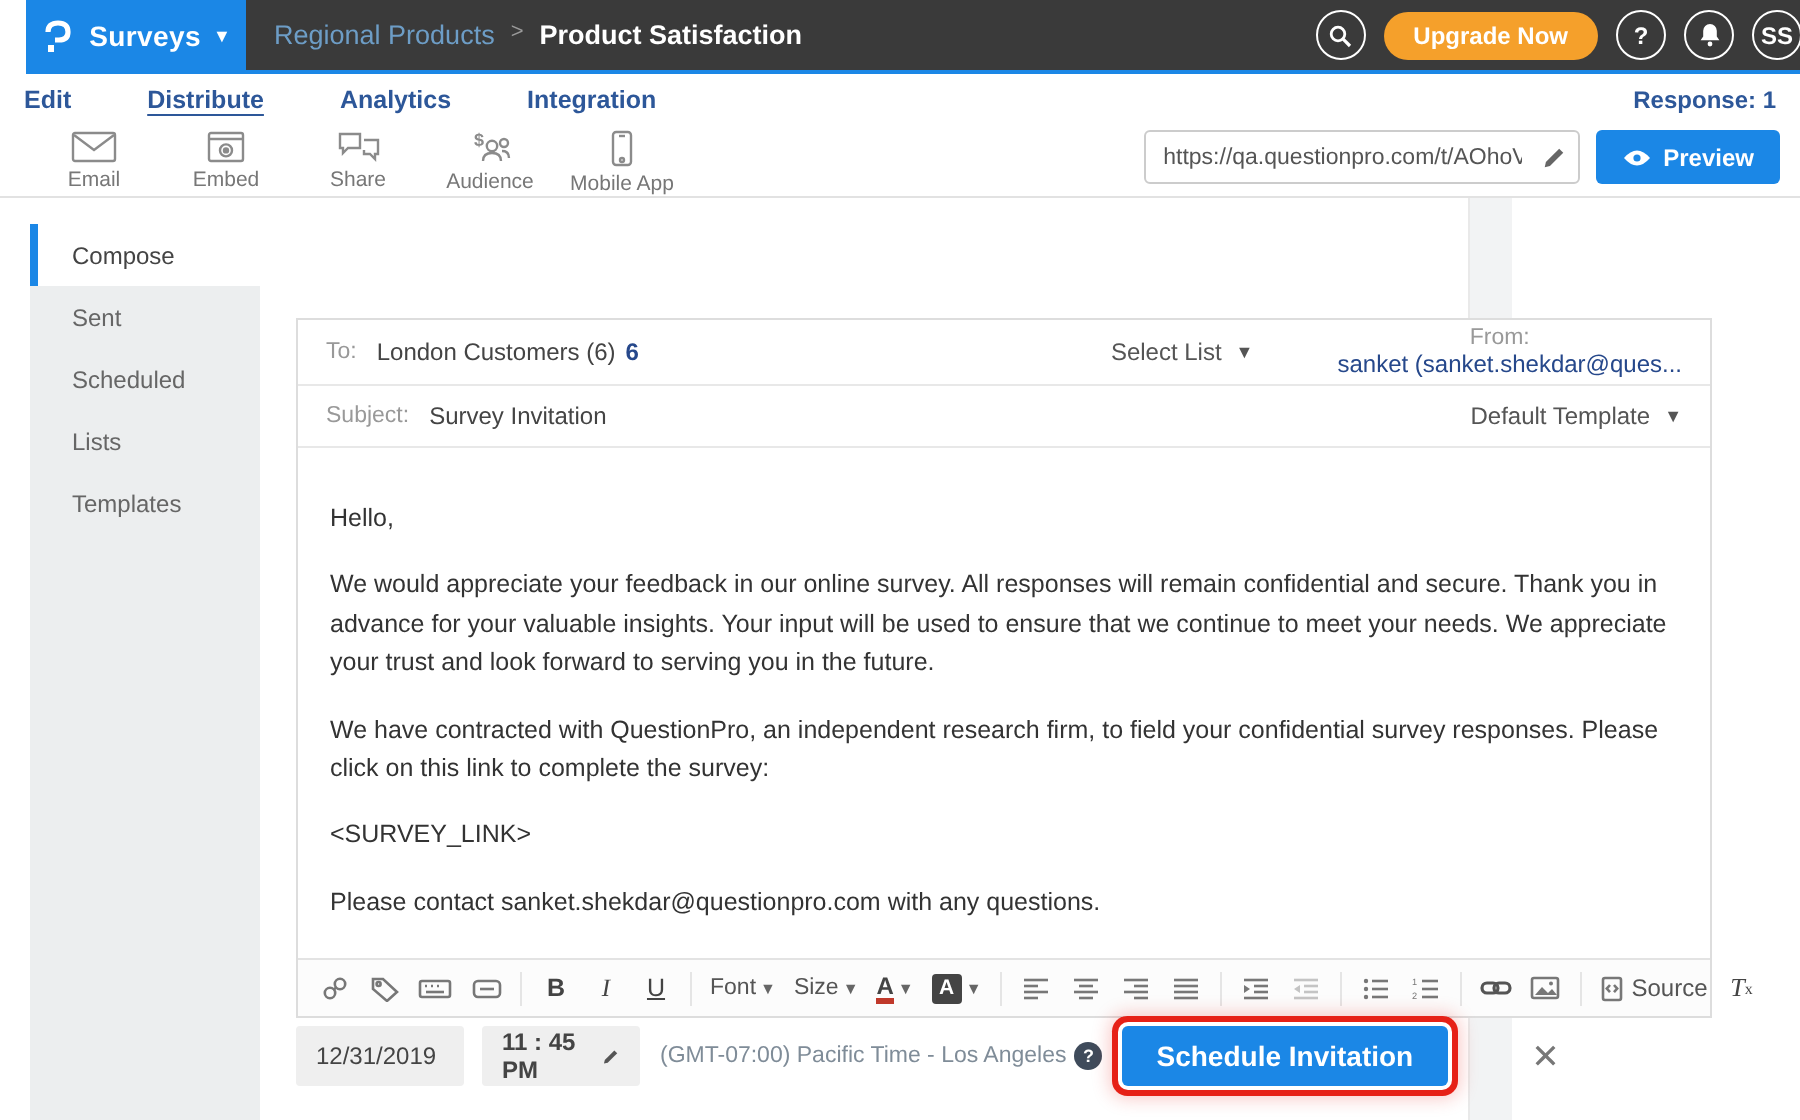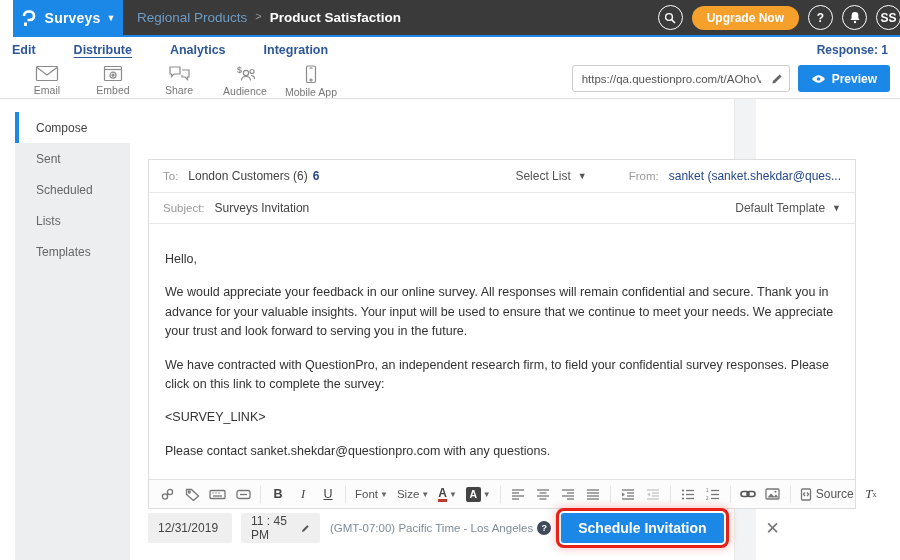--- a/index.html
+++ b/index.html
@@ -66,21 +66,21 @@
   .editor-card { position:absolute; left:148px; top:60px; width:708px; height:350px;
     background:#fff; border:1px solid #ddd; display:flex; flex-direction:column; }
   .field-row { height:33px; display:flex; align-items:center; padding:0 14px;
     border-bottom:1px solid #e8e8e8; flex:0 0 auto; font-size:12px; }
   .field-label { color:#999; font-size:11.5px; margin-right:10px; }
   .field-value { color:#444; }
   .to-count { color:#26488b; font-weight:bold; margin-left:5px; }
   .spacer { flex:1; }
   .dropdown { display:flex; align-items:center; gap:7px; color:#555; cursor:pointer; }
   .dd-caret { color:#555; font-size:9px; }
-  .from-wrap { display:flex; align-items:center; margin-left:42px; max-width:230px; }
+  .from-wrap { display:flex; align-items:center; margin-left:42px; max-width:230px;flex-direction:column; }
   .from-value { color:#26488b; white-space:nowrap; overflow:hidden; cursor:pointer; }
 
   .email-body { flex:1; padding:26px 16px 10px 16px; font-size:12.5px; color:#333;
     line-height:1.55; overflow:hidden; cursor:text; }
   .email-body p { margin-bottom:14px; }
 
   
   .fmt-toolbar { flex:0 0 auto; height:29px; border-top:1px solid #e3e3e3; background:#fcfcfc;
     display:flex; align-items:center; padding:0 10px; gap:9px; }
   .fmt-btn { display:flex; align-items:center; justify-content:center; min-width:16px; height:20px;
@@ -102,21 +102,21 @@
   .src-label { font-size:12px; color:#555; margin-left:4px; }
   .tx-btn { font-family:"Liberation Serif",serif; font-style:italic; color:#444; font-size:13px; }
   .tx-btn sub { font-size:8px; font-style:normal; }
 
   
   .schedule-row { position:absolute; left:148px; top:414px; width:710px; height:30px;
     display:flex; align-items:center; }
   .sch-input { height:30px; background:#efefef; border-radius:2px; display:flex;
     align-items:center; gap:12px; padding:0 10px; font-size:12px; color:#444; cursor:pointer; }
   .date-input { width:84px; justify-content:space-between; }
-  .time-input { width:79px; justify-content:space-between; margin-left:9px; }
+  .time-input { width:79px; justify-content:space-between; margin-left:9px;font-weight:bold; }
   .tz-wrap { display:flex; align-items:center; gap:4px; margin-left:10px; }
   .tz-text { font-size:11.5px; color:#7f8c98; }
   .tz-help { width:14px; height:14px; border-radius:50%; background:#3f4b5b; color:#fff;
     font-size:9px; font-weight:bold; display:flex; align-items:center; justify-content:center; cursor:pointer; }
   .schedule-btn { height:30px; margin-left:10px; background:#1b87e6; color:#fff; border:none;
     border-radius:3px; font-size:14px; font-weight:bold; padding:0 17px; cursor:pointer;
     font-family:inherit; box-shadow:0 0 0 2px #ffffff, 0 0 0 5px #e62117, 0 0 9px 6px rgba(230,33,23,.25); }
   .close-x { margin-left:42px; color:#777; font-size:17px; cursor:pointer; line-height:1; }
 </style>
 </head>
@@ -252,21 +252,21 @@
         <span class="dd-caret">▼</span>
       </span>
       <span class="from-wrap">
         <span class="field-label">From:</span>
         <span class="from-value">sanket (sanket.shekdar@ques...</span>
       </span>
     </div>
 
     <div class="field-row" style="height:31px;">
       <span class="field-label">Subject:</span>
-      <span class="field-value">Surveys Invitation</span>
+      <span class="field-value">Survey Invitation</span>
       <span class="spacer"></span>
       <span class="dropdown">
         <span>Default Template</span>
         <span class="dd-caret">▼</span>
       </span>
     </div>
 
     <div class="email-body">
       <p>Hello,</p>
       <p>We would appreciate your feedback in our online survey. All responses will remain confidential and secure. Thank you in advance for your valuable insights. Your input will be used to ensure that we continue to meet your needs. We appreciate your trust and look forward to serving you in the future.</p>

